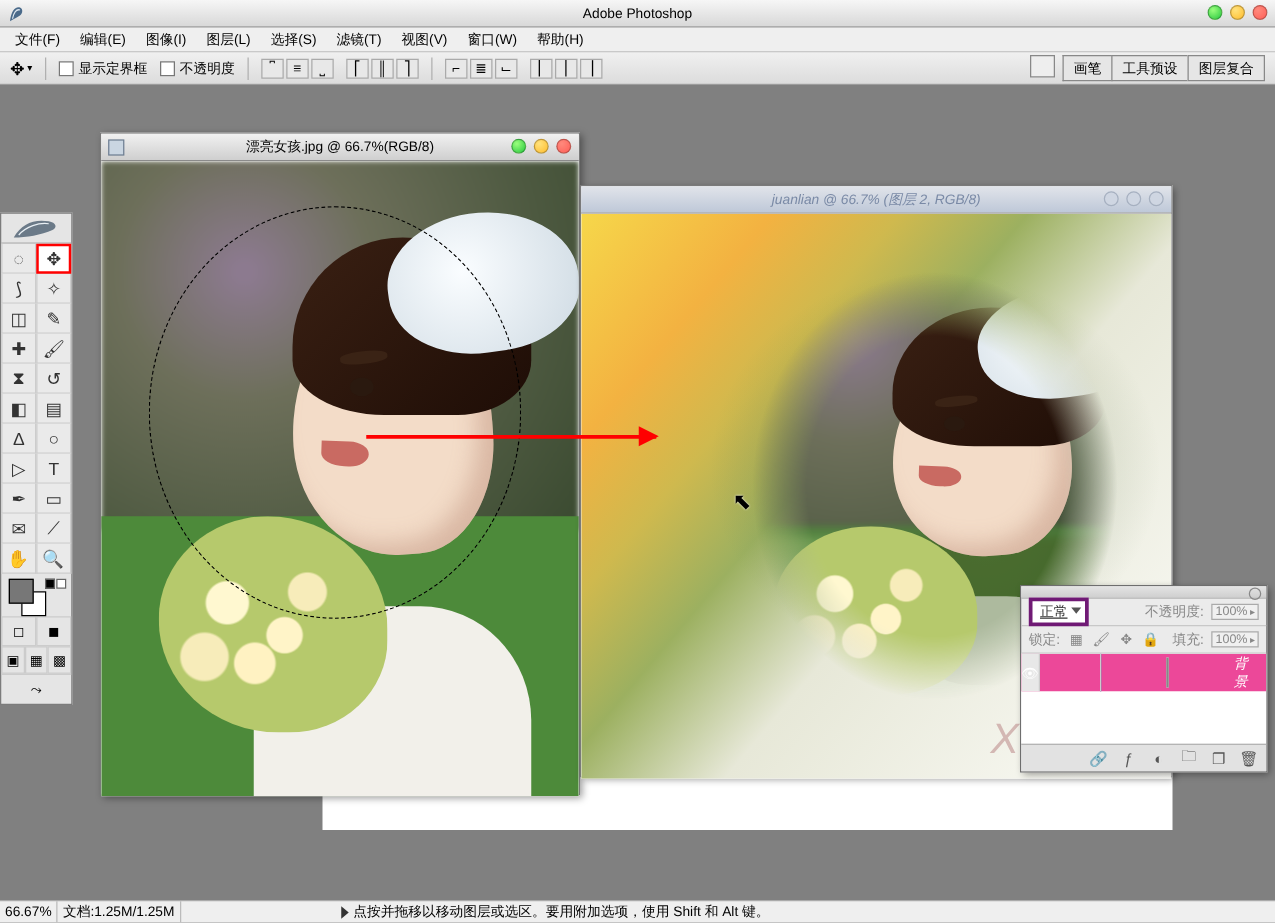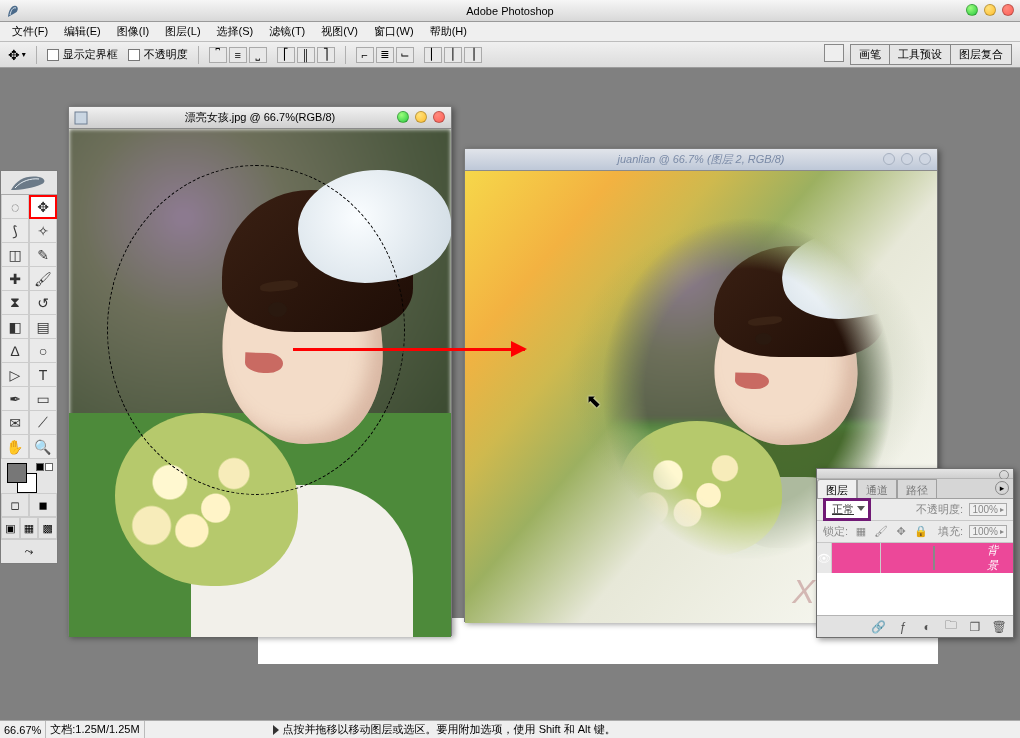--- a/index.html
+++ b/index.html
@@ -249,21 +249,21 @@
     <div class="qmcell">◼</div>
   </div>
   <div class="screenrow">
     <div class="srcell">▣</div>
     <div class="srcell">▦</div>
     <div class="srcell">▩</div>
   </div>
   <div class="jump-ic">⤳</div>
 </div>
 
-<div class="docwin" style="left:68px; top:106px; width:384px; height:530px;">
+<div class="docwin" style="left:80px; top:106px; width:384px; height:530px;">
   <div class="doc-titlebar">
     <svg class="icn" viewBox="0 0 16 16">
         <rect x="2" y="2" width="12" height="12" fill="#cad6e2" stroke="#6e7e92"></rect>
       </svg>
     <span>漂亮女孩.jpg @ 66.7%(RGB/8)</span>
     <div class="traffic">
       <div class="dot green"></div>
       <div class="dot yellow"></div>
       <div class="dot red"></div>
     </div>
@@ -315,26 +315,20 @@
     <div class="watermark"><span class="x">X</span>inyuphoto</div>
   </div>
 </div>
 
 <div class="arrow" style="left:293px; top:348px; width:232px;"></div>
 
 <div class="cursor" style="left:586px; top:390px;">⬉</div>
 
 <div class="panel" style="left:816px; top:468px; width:198px;">
   <div class="panel-drag"></div>
-  <div class="panel-tabs">
-    <div class="ptab">图层</div>
-    <div class="ptab inactive">通道</div>
-    <div class="ptab inactive">路径</div>
-    <div class="panel-menu">▸</div>
-  </div>
   <div class="blend-row">
     <div class="blend-select">正常</div>
     <span style="margin-left:auto;">不透明度:</span>
     <span class="opac-field">100%</span>
   </div>
   <div class="lock-row">
     <span>锁定:</span>
     <span class="lockic">▦</span>
     <span class="lockic">🖌</span>
     <span class="lockic">✥</span>

